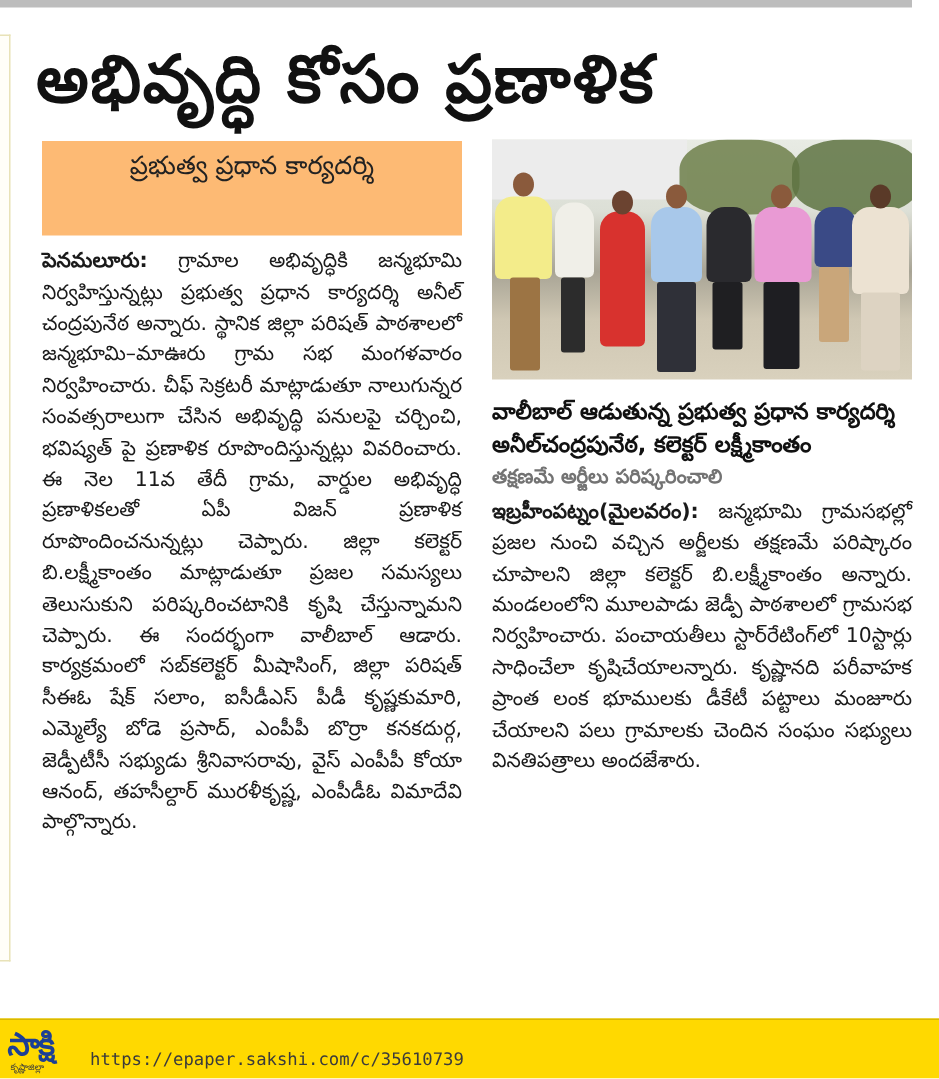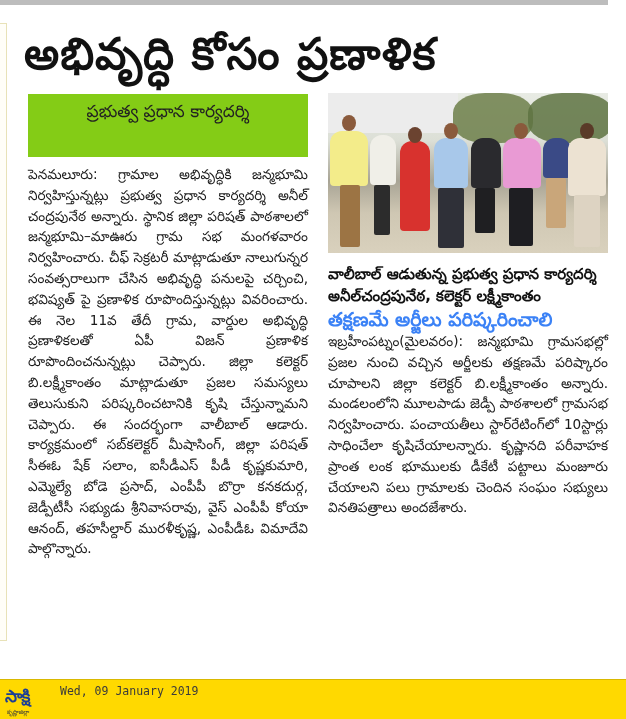--- a/index.html
+++ b/index.html
@@ -8,48 +8,48 @@
 
   .top-bar { position: absolute; left: 0; top: 0; width: 608px; height: 5px; background: #bdbdbd; }
 
   .left-rule { position: absolute; left: 0; top: 23px; width: 7px; height: 618px;
     border: 1px solid #e8e2b8; border-left: none; background: #fffef8; }
 
   .headline { position: absolute; left: 24px; top: 26px; font-size: 44px; font-weight: bold;
     color: #111; letter-spacing: 1px; white-space: nowrap; line-height: 56px; }
 
   .subhead-box { position: absolute; left: 28px; top: 94px; width: 280px; height: 63px;
-    background: #84cc16; text-align: center; padding-top: 5px; }
+    background: #fdba74; text-align: center; padding-top: 5px; }
   .subhead-box div { font-size: 17px; line-height: 24px; color: #222; }
 
   .col { position: absolute; font-size: 13.6px; line-height: 20.8px; text-align: justify; color: #1a1a1a; }
   .col-left { left: 28px; top: 164px; width: 280px; }
   .col-right { left: 328px; top: 306px; width: 280px; }
   .col p { margin: 0; }
-  .dateline { font-weight: normal; }
-  .section-head { font-size: 19px; font-weight: bold; line-height: 24px; margin-top: 1px; color: #3b82f6; }
+  .dateline { font-weight: bold; }
+  .section-head { font-size: 13px; font-weight: bold; line-height: 24px; margin-top: 1px; color: #737373; }
 
   .photo { position: absolute; left: 328px; top: 93px; width: 280px; height: 160px; overflow: hidden;
     background: linear-gradient(180deg, #e8ebe4 0%, #dcdfd6 30%, #a8a495 55%, #cfc7b3 75%, #d9d1bd 100%); }
   .photo .bldg { position: absolute; left: 0; top: 0; width: 130px; height: 40px; background: #ececec; }
   .photo .tree { position: absolute; top: 0; height: 50px; border-radius: 40%; background: #6d7f4a; opacity: .85; }
   .photo .person { position: absolute; border-radius: 12px 12px 4px 4px; }
   .photo .head { position: absolute; width: 14px; height: 16px; border-radius: 50%; background: #8a5a3c; }
   .photo .legs { position: absolute; border-radius: 2px; }
 
   .caption { position: absolute; left: 328px; top: 263px; width: 285px; font-size: 15px; font-weight: bold;
     line-height: 22px; color: #111; }
 
   .cut-line { position: absolute; left: 150px; top: 680px; width: 460px; height: 6px;
     background: repeating-linear-gradient(90deg, #222 0 10px, transparent 10px 45px); opacity: .7; }
 
   .footer { position: absolute; left: 0; top: 679px; width: 626px; height: 40px; background: #ffd900;
     border-top: 1px solid #d9b800; }
   .logo { position: absolute; left: 5px; top: 3px; width: 56px; height: 34px; }
-  .logo-text { position: absolute; left: 0; top: 0; font-size: 17px; font-weight: bold; color: #1c3f95;
+  .logo-text { position: absolute; left: 0; top: 0; font-size: 21px; font-weight: bold; color: #1c3f95;
     letter-spacing: -1px; line-height: 26px; }
   .logo-sub { position: absolute; left: 2px; top: 25px; font-size: 6px; color: #3a3a3a; line-height: 8px; }
   .footer-date, .footer-url { position: absolute; left: 60px; font-family: "DejaVu Sans Mono", monospace;
     font-size: 11.5px; color: #3b3b3b; line-height: 14px; }
   .footer-date { top: 4px; }
   .footer-url { top: 19px; }
 </style>
 </head>
 <body>
 
@@ -107,14 +107,14 @@
   <p><span class="dateline">ఇబ్రహీంపట్నం(మైలవరం):</span><span> జన్మభూమి గ్రామసభల్లో ప్రజల నుంచి వచ్చిన అర్జీలకు తక్షణమే పరిష్కారం చూపాలని జిల్లా కలెక్టర్ బి.లక్ష్మీకాంతం అన్నారు. మండలంలోని మూలపాడు జెడ్పీ పాఠశాలలో గ్రామసభ నిర్వహించారు. పంచాయతీలు స్టార్‌రేటింగ్‌లో 10స్టార్లు సాధించేలా కృషిచేయాలన్నారు. కృష్ణానది పరీవాహక ప్రాంత లంక భూములకు డీకేటీ పట్టాలు మంజూరు చేయాలని పలు గ్రామాలకు చెందిన సంఘం సభ్యులు వినతిపత్రాలు అందజేశారు.</span></p>
 </div>
 
 <div class="cut-line"></div>
 
 <div class="footer">
   <div class="logo">
     <div class="logo-text">సాక్షి</div>
     <div class="logo-sub">కృష్ణాజిల్లా</div>
   </div>
-  <div class="footer-date">Wed, 09 January 2019</div>
+  <div class="footer-url">https://epaper.sakshi.com/c/35610739</div>
 </div>
 
 </body></html>

